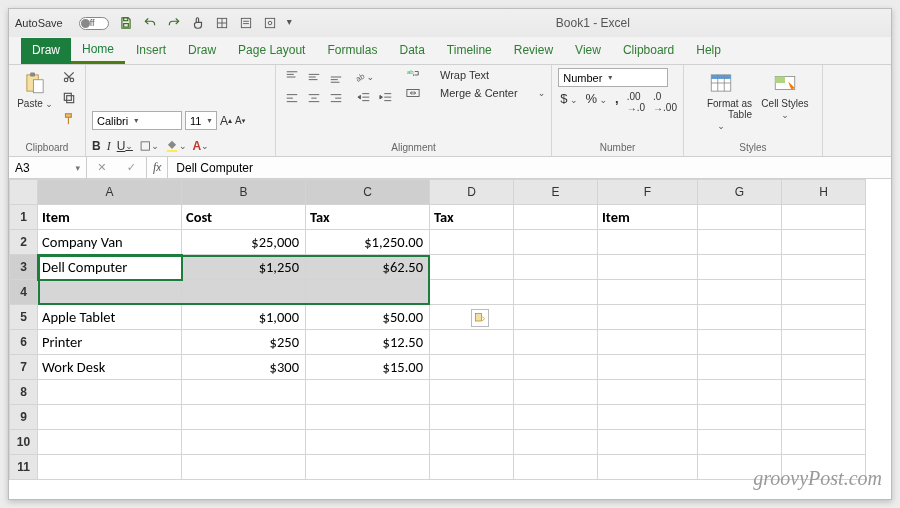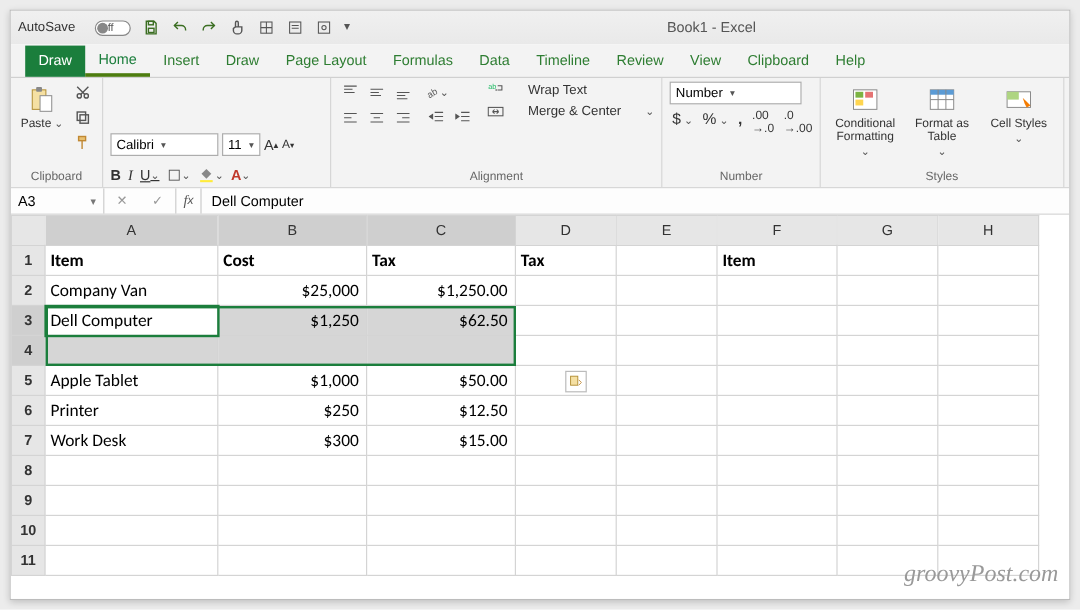--- a/index.html
+++ b/index.html
@@ -21,21 +21,21 @@
 .tabs { height: 28px; display:flex; align-items:flex-end; padding-left:12px; background:#f3f3f3; border-bottom:1px solid #d0d0d0; gap:0; }
 .tab { padding: 5px 11px; font-size:12px; color:#2e7d32; cursor:pointer; border-bottom:2px solid transparent;}
 .tab.file { background:#1b7e3c; color:#fff; }
 .tab.active { border-bottom:3px solid #4d7c0f; color:#1b7e3c; font-weight:400; }
 
 
 .ribbon { background:#f3f3f3; height:92px; border-bottom:1px solid #d0d0d0; display:flex; }
 .group { border-right:1px solid #d6d6d6; display:flex; flex-direction:column; justify-content:space-between; padding:3px 6px 1px 6px; }
 .group-label { font-size:10px; color:#666; text-align:center; padding:2px 0; }
 .grp-body { flex:1; display:flex; gap:4px; align-items:flex-start; }
-.big-btn { display:flex; flex-direction:column; align-items:center; justify-content:flex-start; width:40px; padding-top:2px; gap:2px; font-size:10px; color:#333; text-align:center; }
+.big-btn { display:flex; flex-direction:column; align-items:center; justify-content:flex-start; width:40px; padding-top:2px; gap:2px; font-size:10px; color:#333; text-align:right; }
 .big-btn svg { width:26px; height:26px; }
 .mini-col { display:flex; flex-direction:column; gap:3px; }
 .mini-btn { width:20px; height:18px; display:flex; align-items:center; justify-content:center; }
 .mini-btn svg { width:14px; height:14px; }
 .font-row { display:flex; gap:3px; align-items:center; }
 .sel { background:#fff; border:1px solid #adadad; font-size:11px; padding:1px 4px; height:19px; display:flex; align-items:center; gap:4px;}
 .sel::after { content:"▾"; font-size:8px; color:#555; margin-left:2px;}
 .btnrow { display:flex; gap:6px; margin-top:3px; }
 .sbtn { font-size:12px; color:#333; cursor:pointer; display:inline-flex; align-items:center;}
 .sbtn.bold { font-weight:bold; }
@@ -311,29 +311,20 @@
         </div>
       </div>
       <div class="group-label">Number</div>
     </div>
 
     <div class="group">
       <div class="grp-body styles-grp">
         <div class="big-btn chev">
           <svg viewBox="0 0 32 32">
               <rect x="4" y="6" width="24" height="20" fill="#fff" stroke="#888"></rect>
-              <rect x="6" y="8" width="8" height="6" fill="#7cb342"></rect>
-              <rect x="16" y="8" width="8" height="6" fill="#e57373"></rect>
-              <rect x="6" y="16" width="8" height="6" fill="#ffd54f"></rect>
-            </svg>
-          <span>Conditional Formatting</span>
-        </div>
-        <div class="big-btn chev">
-          <svg viewBox="0 0 32 32">
-              <rect x="4" y="6" width="24" height="20" fill="#fff" stroke="#888"></rect>
               <rect x="4" y="6" width="24" height="5" fill="#5b9bd5"></rect>
               <line x1="12" y1="6" x2="12" y2="26" stroke="#888"></line>
               <line x1="20" y1="6" x2="20" y2="26" stroke="#888"></line>
               <line x1="4" y1="16" x2="28" y2="16" stroke="#888"></line>
             </svg>
           <span>Format as Table</span>
         </div>
         <div class="big-btn chev">
           <svg viewBox="0 0 32 32">
               <rect x="4" y="8" width="24" height="16" fill="#fff" stroke="#888"></rect>

